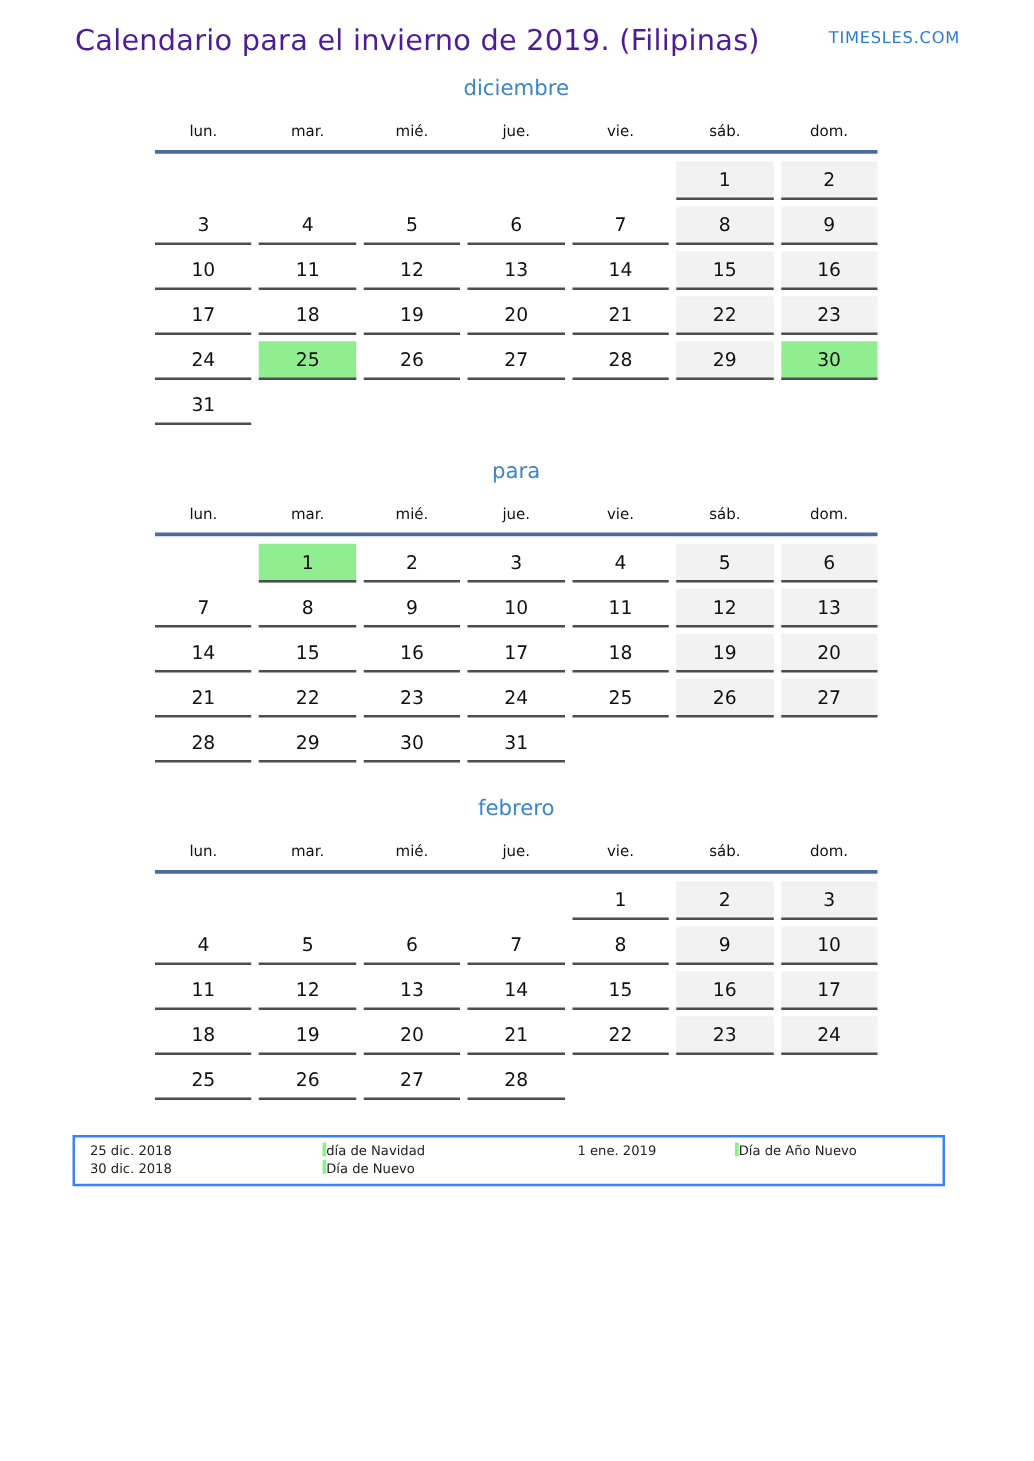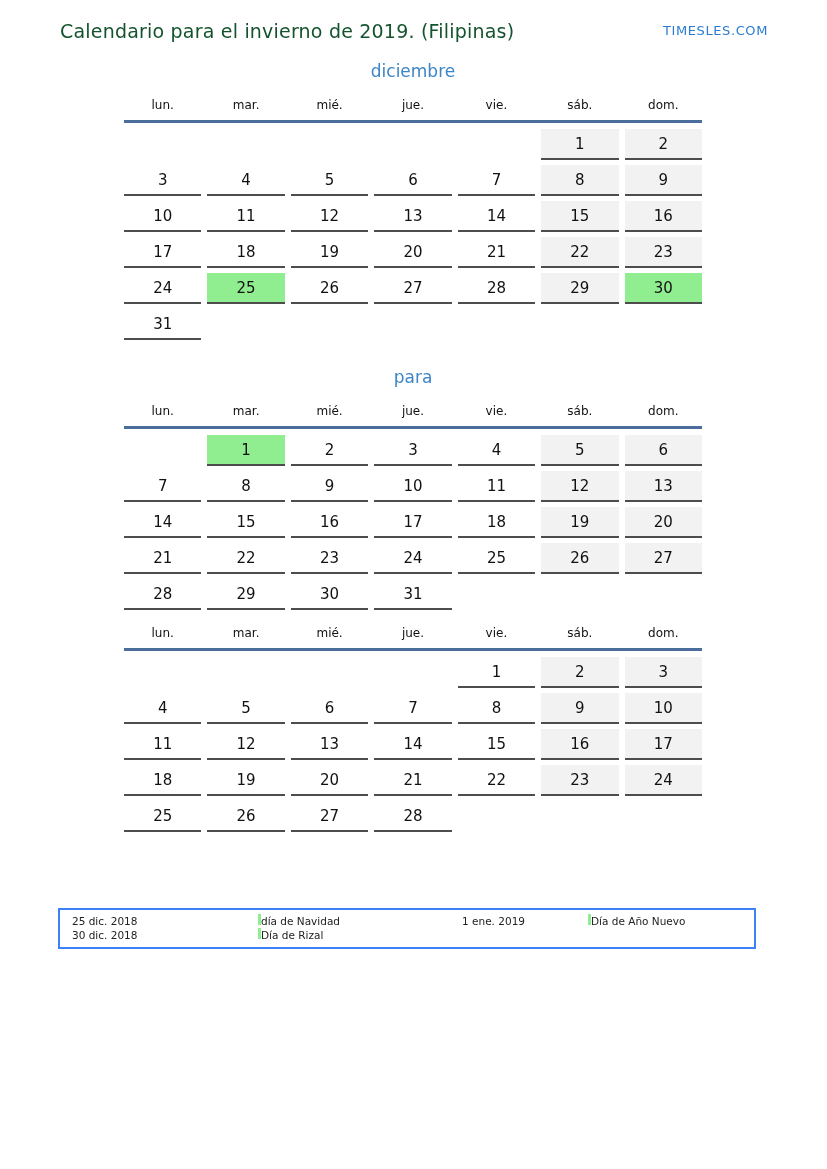--- a/index.html
+++ b/index.html
@@ -15,21 +15,21 @@
   html,body{margin:0;padding:0;}
   body{
     width:827px;height:1169px;background:#ffffff;position:relative;
     font-family:"DejaVu Sans","Liberation Sans",sans-serif;color:var(--text);
     overflow:hidden;
   }
   .page-header{
     position:absolute;top:20px;left:60px;width:708px;
     display:flex;justify-content:space-between;align-items:flex-start;
   }
-  .page-title{font-size:19px;color:#14532d;letter-spacing:0.2px;}
+  .page-title{font-size:23px;color:#4c1d95;letter-spacing:0.2px;}
   .site-link{
     font-size:13px;color:var(--site-color);margin-top:3px;letter-spacing:0.6px;
     text-decoration:none;cursor:pointer;
   }
   .calendar{position:absolute;left:124px;top:60px;width:578px;}
   .month{width:578px;}
   .month-title{
     text-align:center;color:var(--month-color);font-size:17px;height:22px;line-height:22px;
   }
   .month-title.first{}
@@ -175,20 +175,21 @@
         <div class="cell day">28</div>
         <div class="cell day">29</div>
         <div class="cell day">30</div>
         <div class="cell day">31</div>
         <div class="cell empty"></div>
         <div class="cell empty"></div>
         <div class="cell empty"></div>
       </div>
     </section>
     <section class="month">
+      <div class="month-title next">febrero</div>
       <div class="weekday-row">
         <span>lun.</span>
         <span>mar.</span>
         <span>mié.</span>
         <span>jue.</span>
         <span>vie.</span>
         <span>sáb.</span>
         <span>dom.</span>
       </div>
       <div class="header-line"></div>
@@ -242,18 +243,18 @@
       <div>1 ene. 2019</div>
       <div class="legend-label">
         <span class="legend-marker"></span>
         <span>Día de Año Nuevo</span>
       </div>
     </div>
     <div class="legend-row">
       <div>30 dic. 2018</div>
       <div class="legend-label">
         <span class="legend-marker"></span>
-        <span>Día de Rizal</span>
+        <span>Día de Nuevo</span>
       </div>
       <div></div>
       <div></div>
     </div>
   </div>
 
 </body></html>

